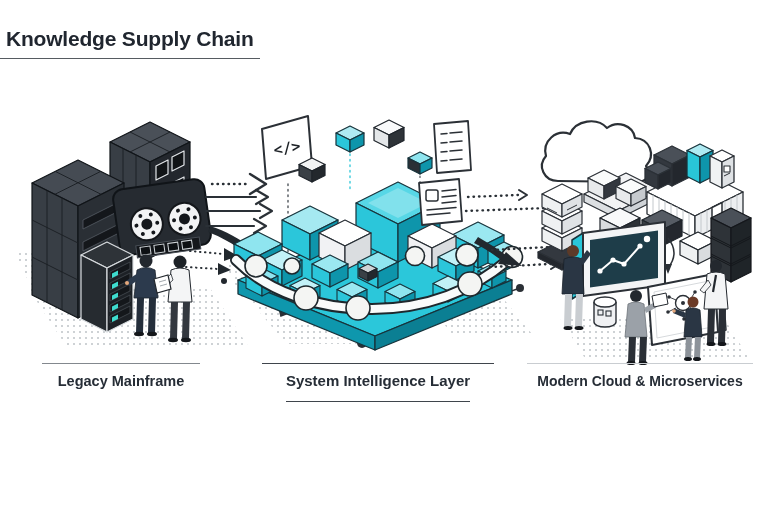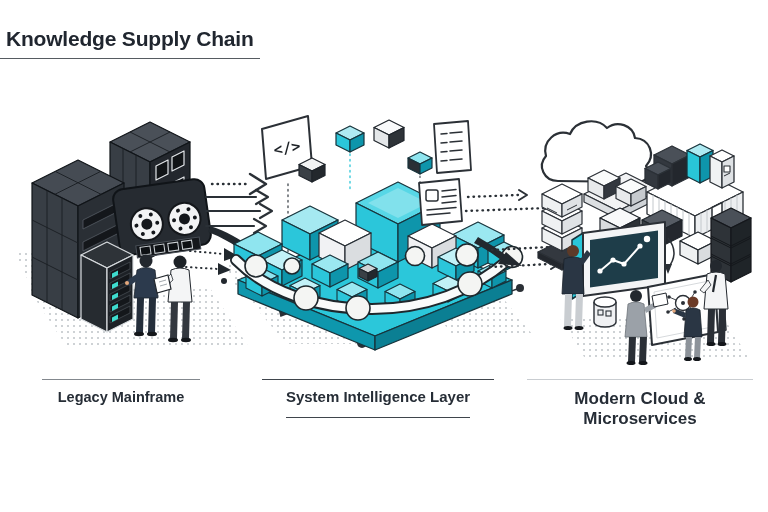--- a/index.html
+++ b/index.html
@@ -1,29 +1,29 @@
 <!DOCTYPE html>
 <html><head>
 <meta charset="utf-8">
 <style>
   html,body{margin:0;padding:0;background:#fff;}
   .canvas{position:relative;width:768px;height:512px;background:#ffffff;overflow:hidden;
           font-family:"Liberation Sans",sans-serif;color:#242B34;}
   .title-wrap{position:absolute;top:27px;left:0;width:754px;text-align:left;}
   .title-wrap span{display:inline-block;font-size:21px;font-weight:700;letter-spacing:-0.2px;
           color:#20262F;border-bottom:1.6px solid #565b61;padding:0 6px 7px;}
-  .stage-label{position:absolute;top:363px;text-align:center;color:#262D36;margin-top:16px;}
+  .stage-label{position:absolute;top:363px;text-align:center;color:#262D36;}
   .stage-label .lbl{display:inline-block;}
   .lab-left{left:42px;width:158px;border-top:1.2px solid #83888e;padding-top:9px;
           font-size:14.5px;font-weight:600;}
   .lab-center{left:262px;width:232px;border-top:1.3px solid #3f454c;padding-top:8px;
           font-size:15px;font-weight:700;}
   .lab-center .lbl{border-bottom:1.3px solid #3f454c;padding-bottom:12px;}
   .lab-right{left:527px;width:226px;border-top:1px solid #c9cdd1;padding-top:9px;
-          font-size:17px;font-weight:600;}
+          font-size:14px;font-weight:600;}
   svg{position:absolute;top:0;left:0;}
   .codeglyph{font-family:"DejaVu Sans Mono",monospace;font-weight:bold;font-size:15px;fill:#1d2227;}
 </style>
 </head>
 <body>
 
 <div class="canvas">
 
   <div class="title-wrap">
     <span>Knowledge Supply Chain</span>

